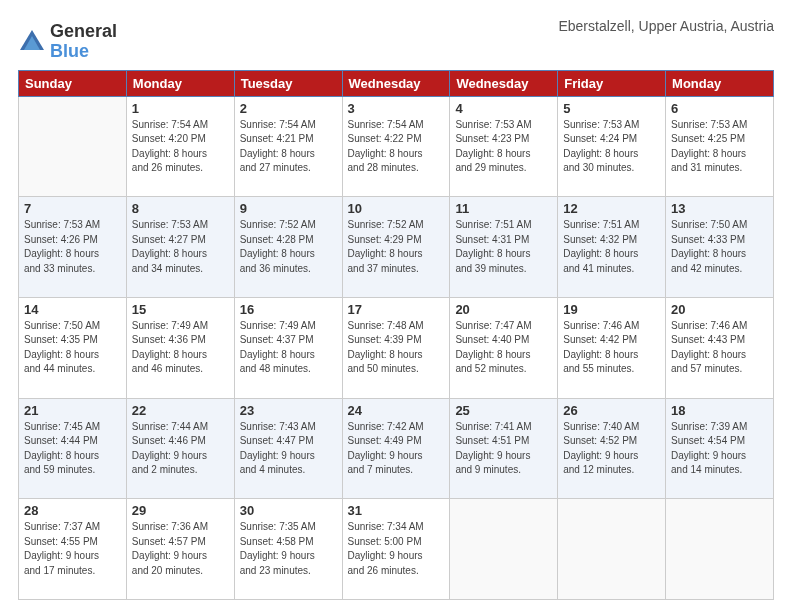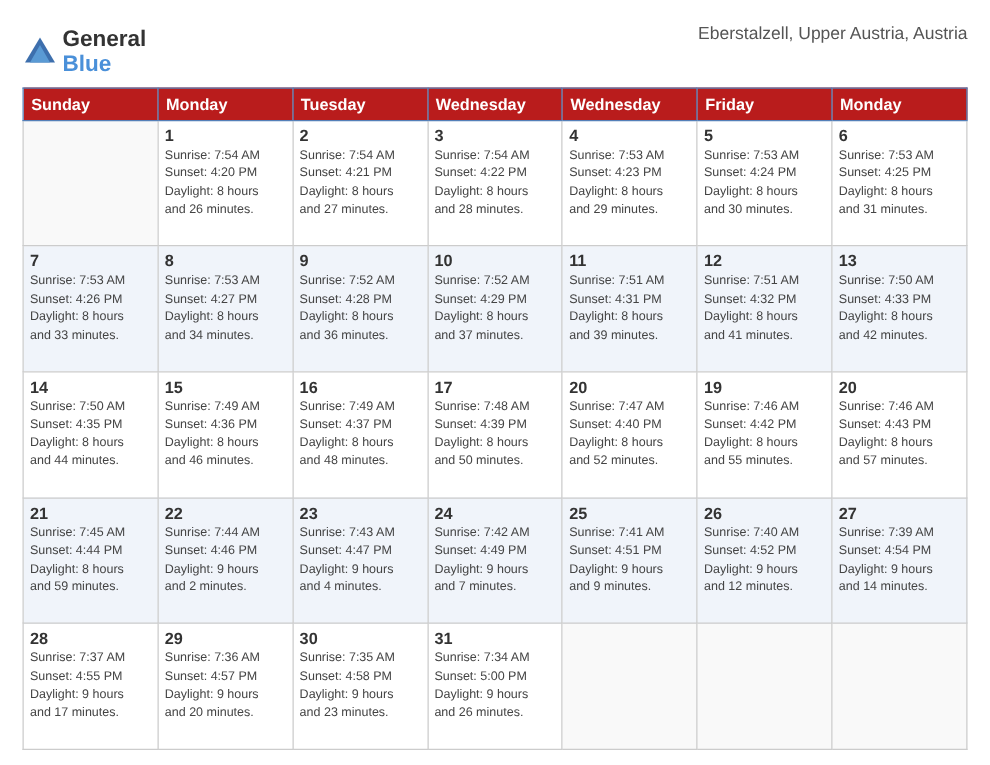--- a/index.html
+++ b/index.html
@@ -326,21 +326,21 @@
 and 9 minutes.</div>
           </td>
           <td>
             <span class="day-num">26</span>
             <div class="day-info" style="white-space: pre-line;">Sunrise: 7:40 AM
 Sunset: 4:52 PM
 Daylight: 9 hours
 and 12 minutes.</div>
           </td>
           <td>
-            <span class="day-num">27</span>
+            <span class="day-num">18</span>
             <div class="day-info" style="white-space: pre-line;">Sunrise: 7:39 AM
 Sunset: 4:54 PM
 Daylight: 9 hours
 and 14 minutes.</div>
           </td>
         </tr>
         <tr class="row-white">
           <td>
             <span class="day-num">28</span>
             <div class="day-info" style="white-space: pre-line;">Sunrise: 7:37 AM

